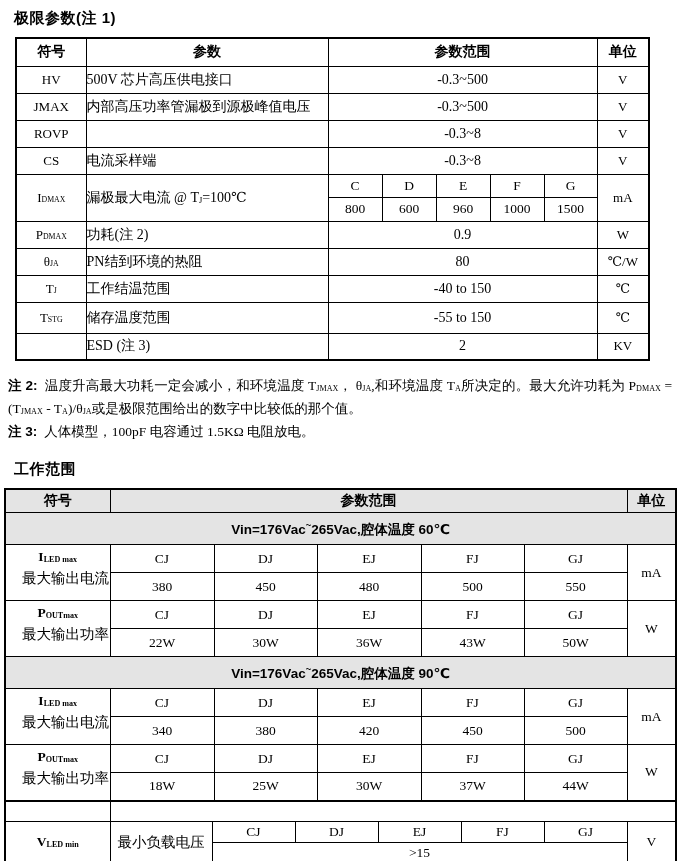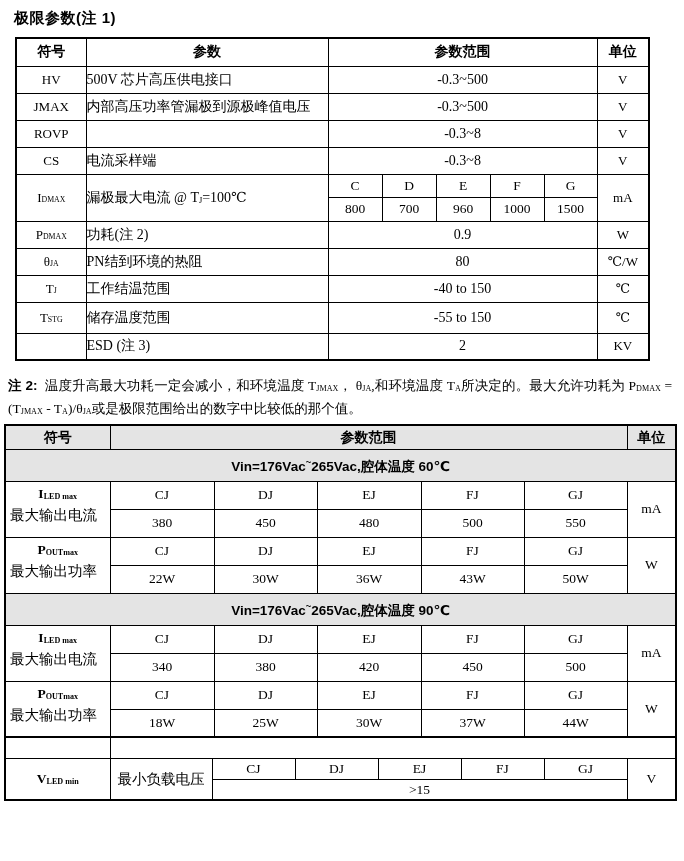--- a/index.html
+++ b/index.html
@@ -39,21 +39,21 @@
   .t2 { margin-left:4px; width:671px; border:2px solid #000; margin-top:4px; }
   .t2 th, .t2 td { border:1px solid #000; text-align:center; padding:0; font-size:13.5px; overflow:hidden; }
   .t2 tr { height:28px; }
   .t2 tr.hdr { height:24px; }
   .t2 tr.cond { height:32px; }
   .t2 th { font-family:"Liberation Sans","DejaVu Sans",sans-serif; font-weight:bold; font-size:14px; }
   .gray { background:#e4e4e4; }
   .condcell { font-family:"Liberation Sans","DejaVu Sans",sans-serif; font-weight:bold; font-size:14px; }
   .symcell { vertical-align:top; }
   .s2sym { font-weight:bold; font-size:13.5px; height:22px; line-height:23px; }
-  .s2name { font-size:14.5px; text-align:left; padding-left:4px; height:22px; line-height:22px; white-space:nowrap; }
+  .s2name { font-size:14.5px; text-align:left; padding-left:16px; height:22px; line-height:22px; white-space:nowrap; }
   .unit { font-size:13px; }
 
   
   .t2b { margin-left:4px; width:671px; border:2px solid #000; margin-top:-2px; }
   .t2b td { border:1px solid #000; text-align:center; padding:0; font-size:13.5px; overflow:hidden; }
   .t2b tr { height:21px; }
   .t2b tr.spacer { height:21px; }
   .t2b .namecell { font-size:14.5px; }
   .t2b .symcell2 { font-weight:bold; font-size:13.5px; }
 </style>
@@ -111,21 +111,21 @@
       <td class="param" rowspan="2"><span>漏极最大电流 @ T</span><sub>J</sub><span>=100℃</span></td>
       <td class="gc">C</td>
       <td class="gc">D</td>
       <td class="gc">E</td>
       <td class="gc">F</td>
       <td class="gc">G</td>
       <td class="unit" rowspan="2">mA</td>
     </tr>
     <tr class="sub2">
       <td class="gc">800</td>
-      <td class="gc">700</td>
+      <td class="gc">600</td>
       <td class="gc">960</td>
       <td class="gc">1000</td>
       <td class="gc">1500</td>
     </tr>
     <tr>
       <td class="sym"><span>P</span><sub>DMAX</sub></td>
       <td class="param"><span>功耗(注 2)</span></td>
       <td class="range" colspan="5">0.9</td>
       <td class="unit">W</td>
     </tr>
@@ -151,22 +151,24 @@
       <td class="sym"></td>
       <td class="param"><span>ESD (注 3)</span></td>
       <td class="range" colspan="5">2</td>
       <td class="unit">KV</td>
     </tr>
   </tbody>
     </table>
 
   <div class="notes">
     <p class="note"><span class="nlabel">注 2:</span><span><span>温度升高最大功耗一定会减小，和环境温度 T</span><sub>JMAX</sub><span>， θ</span><sub>JA</sub><span>,和环境温度 T</span><sub>A</sub><span>所决定的。最大允许功耗为 P</span><sub>DMAX</sub><span> = (T</span><sub>JMAX</sub><span> - T</span><sub>A</sub><span>)/θ</span><sub>JA</sub><span>或是极限范围给出的数字中比较低的那个值。</span></span></p>
+    <p class="note"><span class="nlabel">注 3:</span><span><span>人体模型，100pF 电容通过 1.5KΩ 电阻放电。</span></span></p>
   </div>
 
+  <div class="title" style="margin-top:16px">工作范围</div>
 
   <table class="t2">
     <colgroup>
       <col style="width:105px">
       <col style="width:104px">
         <col style="width:103px">
         <col style="width:104px">
         <col style="width:103px">
         <col style="width:103px">
       <col style="width:49px">

